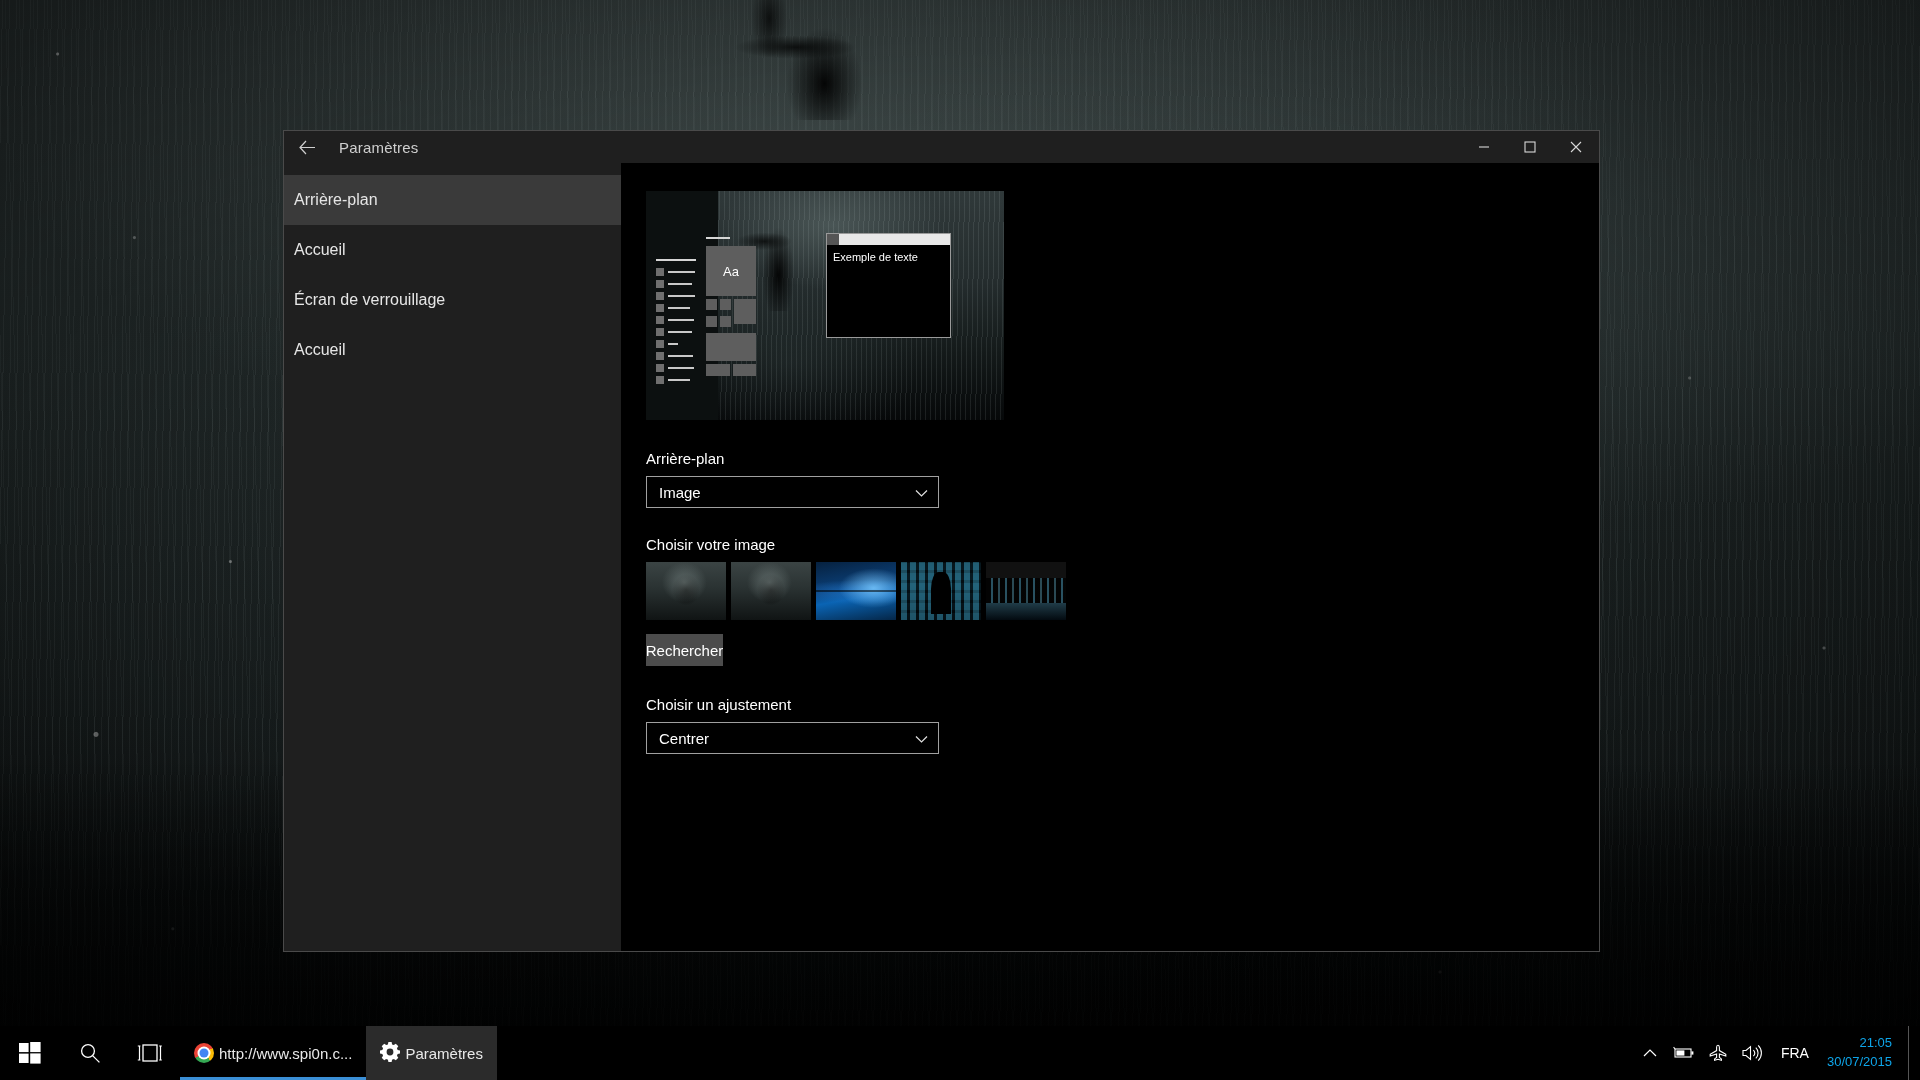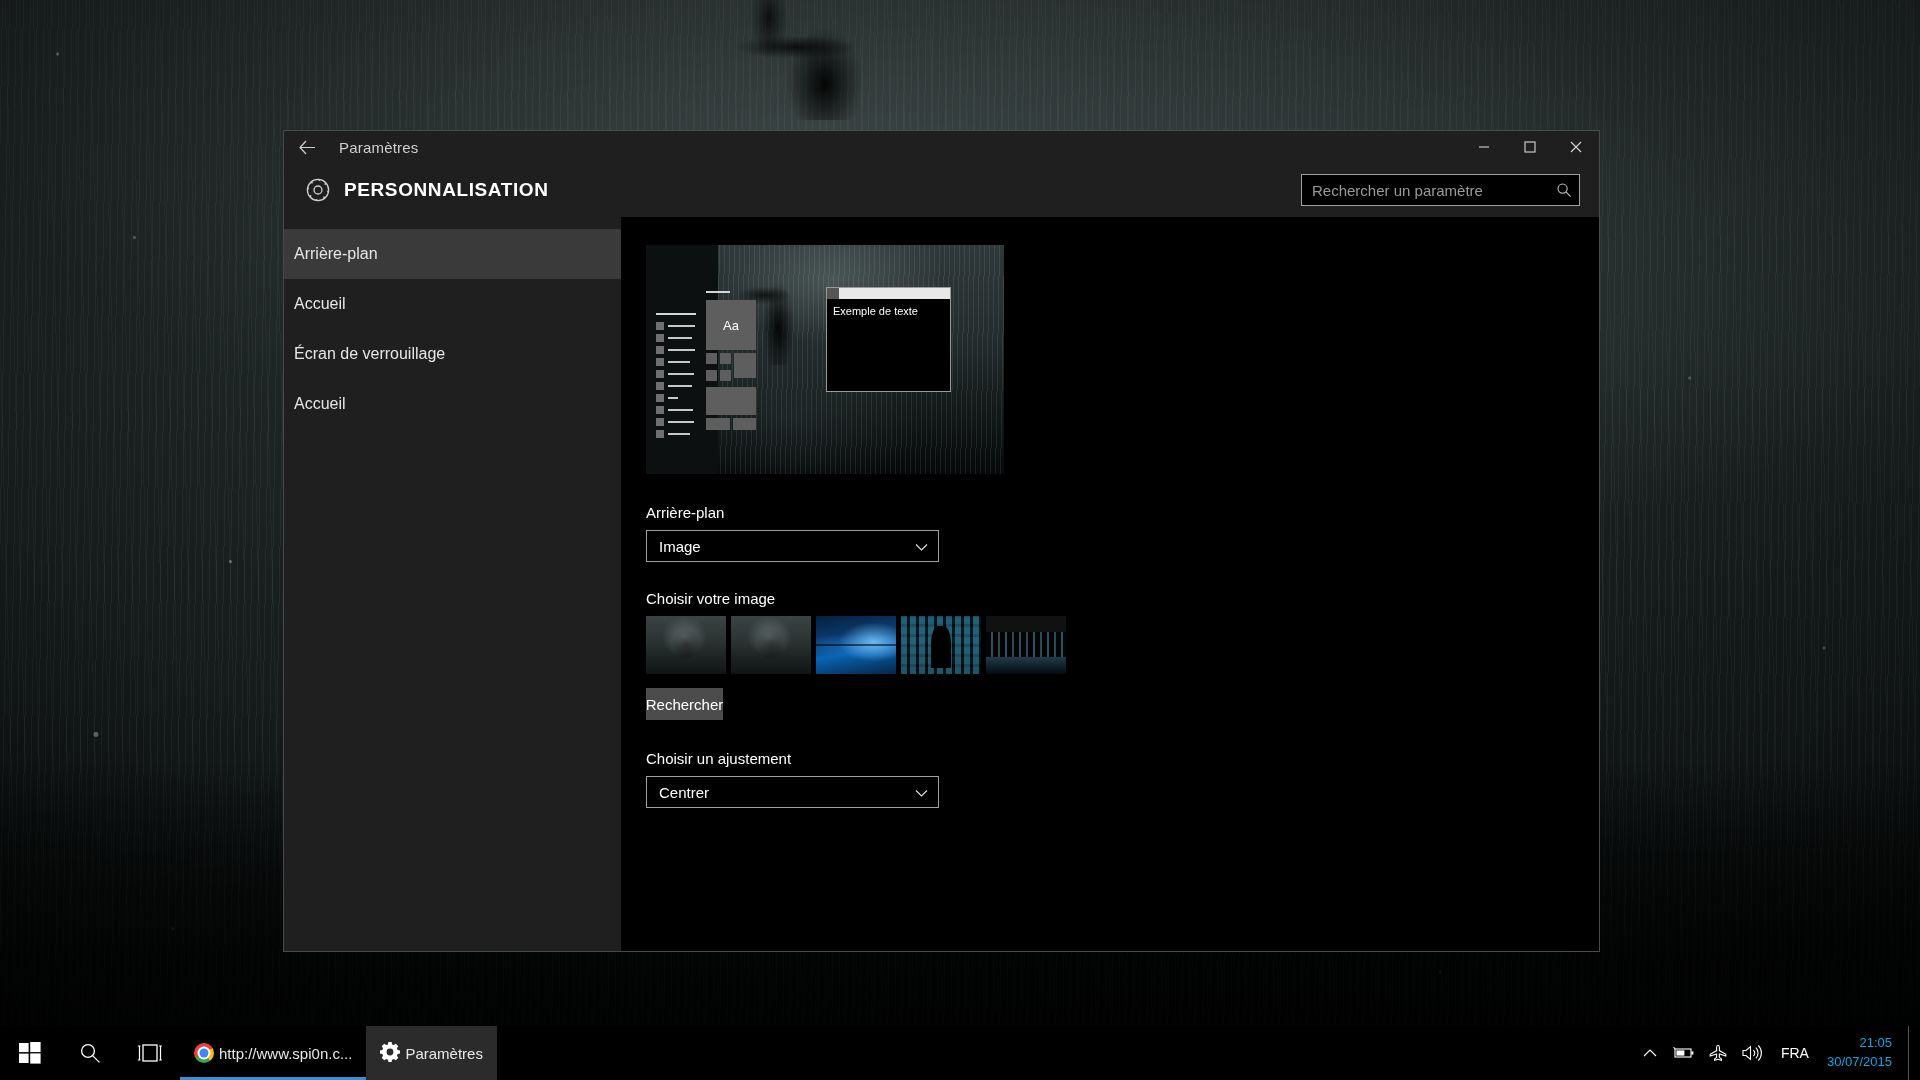--- a/index.html
+++ b/index.html
@@ -316,46 +316,20 @@
           </svg>
       </div>
       <div class="win-ctl">
         <svg width="12" height="12" viewBox="0 0 12 12">
             <path d="M1 1 L11 11 M11 1 L1 11" stroke="#d8d8d8" stroke-width="1.1"></path>
           </svg>
       </div>
     </div>
   </div>
 
-  <div class="header">
-    <div class="header-gear">
-      <svg width="26" height="26" viewBox="0 0 26 26">
-        <g stroke="#cfcfcf" stroke-width="1.3" fill="none">
-          <circle cx="13" cy="13" r="4"></circle>
-          <path d="M13 2.4 l2.2 1.0 M13 23.6 l-2.2 -1.0 M2.4 13 l1.0 -2.2 M23.6 13 l-1.0 2.2
-                   M5.5 5.5 l2.3 .3 M20.5 20.5 l-2.3 -.3 M20.5 5.5 l-.3 2.3 M5.5 20.5 l.3 -2.3"></path>
-          <path d="M13 2.4 a10.6 10.6 0 0 1 7.5 3.1 M20.5 5.5 a10.6 10.6 0 0 1 3.1 7.5
-                   M23.6 13 a10.6 10.6 0 0 1 -3.1 7.5 M20.5 20.5 a10.6 10.6 0 0 1 -7.5 3.1
-                   M13 23.6 a10.6 10.6 0 0 1 -7.5 -3.1 M5.5 20.5 a10.6 10.6 0 0 1 -3.1 -7.5
-                   M2.4 13 a10.6 10.6 0 0 1 3.1 -7.5 M5.5 5.5 a10.6 10.6 0 0 1 7.5 -3.1"></path>
-        </g>
-      </svg>
-    </div>
-    <span class="header-title">PERSONNALISATION</span>
-
-    <div class="search-wrap">
-      <input class="search-input" type="text" placeholder="Rechercher un paramètre" style="">
-      <div class="search-icon-btn">
-        <svg width="16" height="16" viewBox="0 0 16 16">
-          <circle cx="6.6" cy="6.6" r="4.6" stroke="#c5c5c5" stroke-width="1.1" fill="none"></circle>
-          <path d="M10.2 10.2 L14.6 14.6" stroke="#c5c5c5" stroke-width="1.1"></path>
-        </svg>
-      </div>
-    </div>
-  </div>
 
   <div class="body-split">
 
     <div class="sidebar">
       <div class="nav-item selected">
         <span>Arrière-plan</span>
       </div>
       <div class="nav-item">
         <span>Accueil</span>
       </div>

